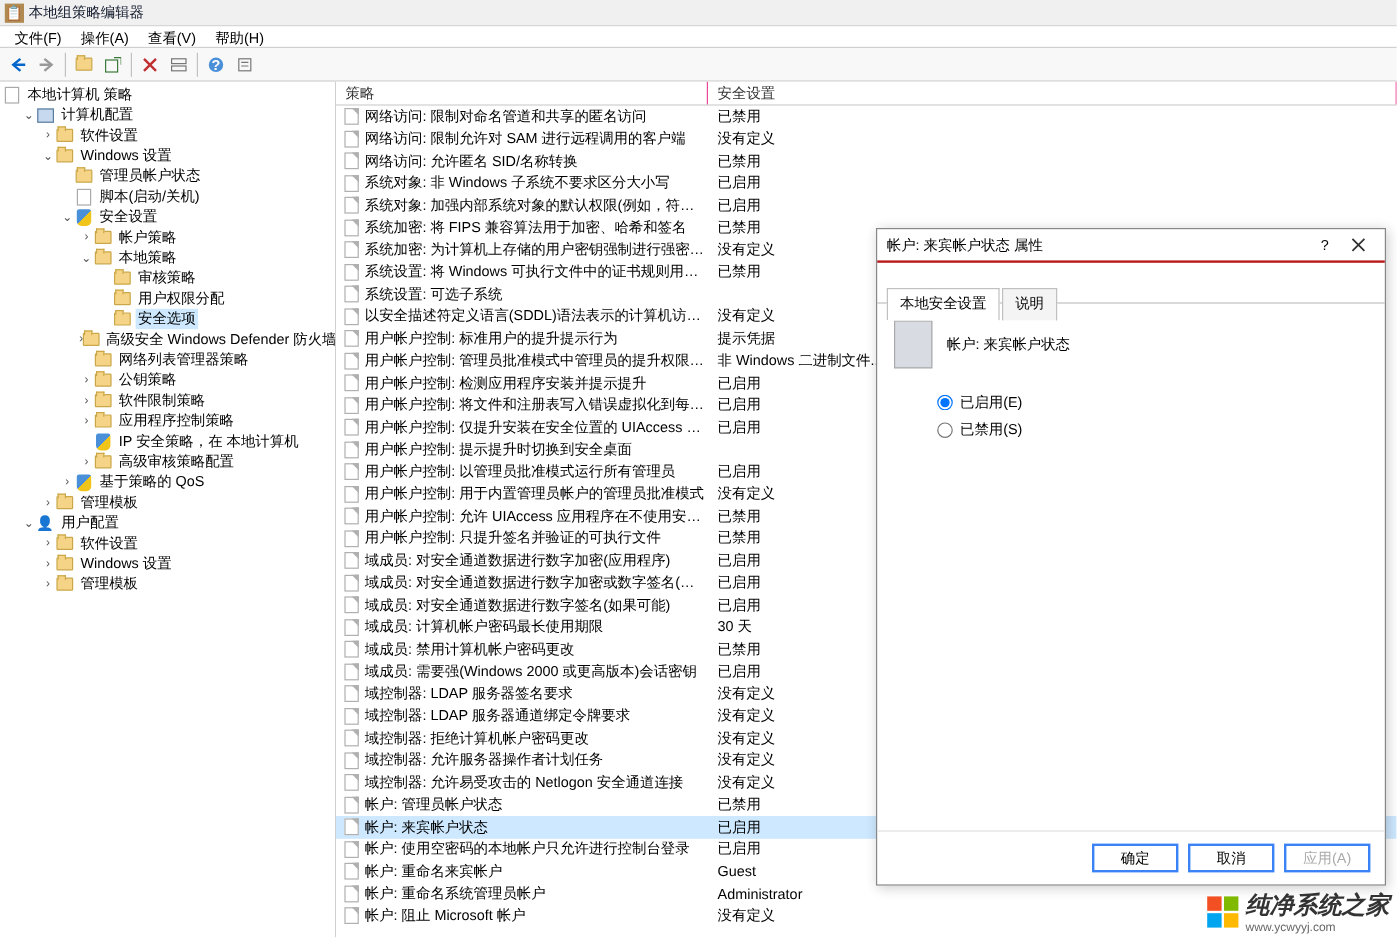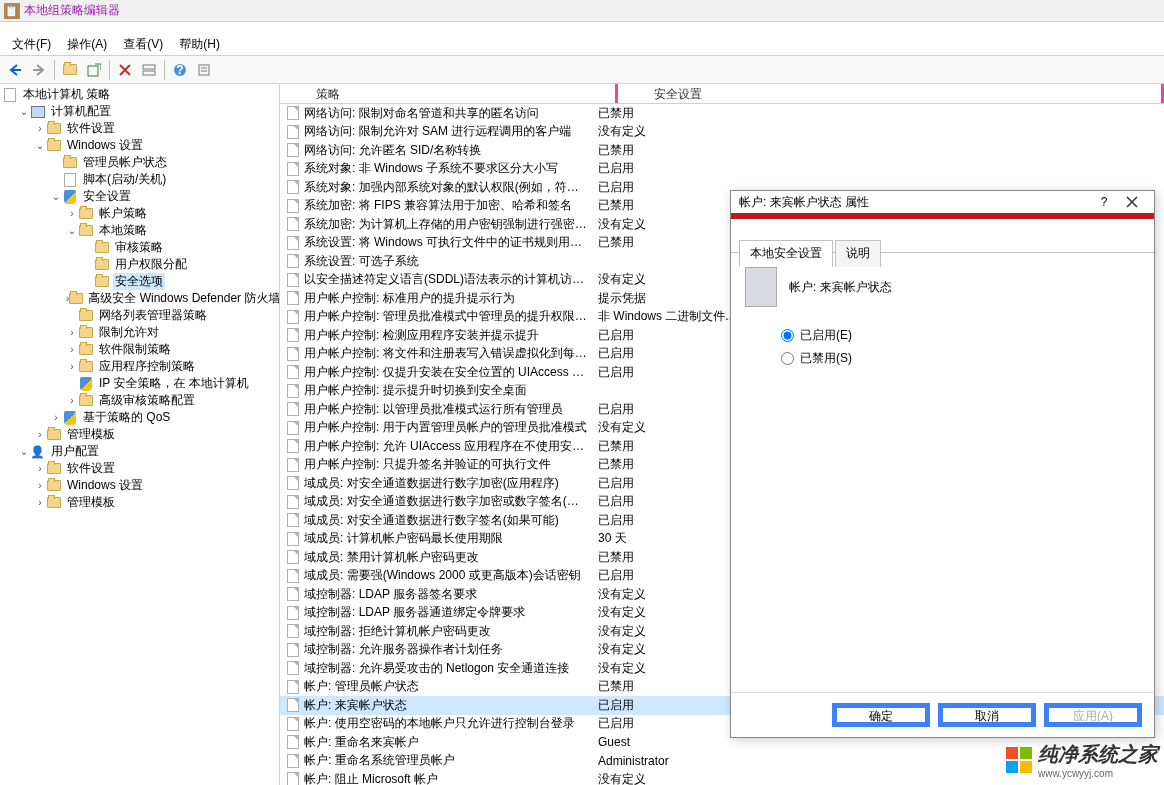--- a/index.html
+++ b/index.html
@@ -1,64 +1,64 @@
 <!DOCTYPE html>
 <html><head>
 <meta charset="utf-8">
 <style>
 * { box-sizing: border-box; margin: 0; padding: 0; font-family: "Microsoft YaHei", "Segoe UI", sans-serif; font-size: 12px; }
 body { background: #fff; width: 1164px; height: 785px; overflow: hidden; position: relative; }
 .titlebar { height: 22px; background: #f0f0f0; display: flex; align-items: center; padding: 0 4px; border-bottom: 1px solid #d0d0d0; }
 .titlebar .icon { width: 16px; height: 16px; background: #b08a50; margin-right: 4px; display: inline-flex; align-items: center; justify-content: center; }
-.titlebar .title { color: #a21caf; }
-.menubar { height: 34px; background: #fff; display: flex; align-items: flex-end; padding: 0 4px; border-bottom: 1px solid #d0d0d0; }
+.titlebar .title { color: #0f172a; }
+.menubar { height: 18px; background: #fff; display: flex; align-items: flex-start; padding: 0 4px; border-bottom: 1px solid #d0d0d0; }
 .menubar .menu { padding: 2px 8px; cursor: pointer; }
 .toolbar { height: 28px; background: #f8f8f8; display: flex; align-items: center; padding: 0 4px; border-bottom: 1px solid #d0d0d0; gap: 2px; }
 .toolbar .sep { width: 1px; height: 20px; background: #c0c0c0; margin: 0 2px; }
 .toolbar .tbtn { width: 22px; height: 22px; display: flex; align-items: center; justify-content: center; border: 1px solid transparent; }
 .main { display: flex; height: calc(785px - 22px - 22px - 28px); }
 .tree { width: 280px; border-right: 1px solid #d0d0d0; overflow: auto; background: #fff; padding: 2px; }
 .tree-node { display: flex; align-items: center; height: 17px; white-space: nowrap; }
 .tree-node .expander { width: 12px; text-align: center; color: #555; cursor: pointer; font-size: 10px; }
 .tree-node .nicon { width: 16px; height: 16px; margin-right: 3px; display: inline-flex; align-items: center; justify-content: center; }
 .tree-node .label { cursor: default; padding: 0 2px; }
 .tree-node.selected .label { background: #cde8ff; padding: 0 2px; }
 .tree-children { margin-left: 16px; }
 .folder-icon { width: 14px; height: 11px; background: #f6d487; border: 1px solid #caa84a; border-radius: 1px; position: relative; }
 .folder-icon::before { content: ""; position: absolute; top: -3px; left: 0; width: 5px; height: 3px; background: #f6d487; border: 1px solid #caa84a; border-bottom: none; }
 .comp-icon { width: 14px; height: 12px; background: #c7d9ee; border: 1px solid #5a7ca0; }
 .scroll-icon { width: 12px; height: 14px; background: #fff; border: 1px solid #aaa; }
 .shield-icon { width: 12px; height: 14px; background: linear-gradient(135deg,#4a90d9 50%,#f0c419 50%); border-radius: 2px 2px 4px 4px; }
 .listpanel { flex: 1; display: flex; flex-direction: column; overflow: hidden; }
 .listhead { display: flex; height: 20px; border-bottom: 1px solid #d0d0d0; background: #fff; }
-.listhead .col { padding: 2px 8px; border-right: 3px solid #ec4899; color: #333; margin-left: 28px; }
+.listhead .col { padding: 2px 8px; border-right: 1px solid #ec4899; color: #333; }
 .col-policy { width: 310px; }
 .col-setting { flex: 1; }
 .listbody { flex: 1; overflow: auto; }
 .row { display: flex; height: 18.5px; align-items: center; }
 .row.sel { background: #cde8ff; }
 .row .ricon { width: 18px; display: flex; align-items: center; justify-content: center; margin-left: 4px; }
 .row .rpol { width: 288px; padding-left: 2px; white-space: nowrap; overflow: hidden; text-overflow: ellipsis; }
 .row .rset { flex: 1; padding-left: 8px; white-space: nowrap; overflow: hidden; text-overflow: ellipsis; }
 .doc-icon { width: 12px; height: 14px; background: #fff; border: 1px solid #b0b0b0; position: relative; }
 .doc-icon::after { content: ""; position: absolute; right: -1px; top: -1px; border: 3px solid transparent; border-top-color: #b0b0b0; border-right-color: #b0b0b0; width: 0; height: 0; }
 .dialog { position: absolute; left: 730px; top: 190px; width: 425px; height: 548px; background: #fff; border: 1px solid #888; box-shadow: 2px 2px 10px rgba(0,0,0,0.2); display: flex; flex-direction: column; }
-.dlg-title { height: 28px; display: flex; align-items: center; padding: 0 8px; border-bottom: 6px solid #b91c1c; }
+.dlg-title { height: 28px; display: flex; align-items: center; padding: 0 8px; border-bottom: 2px solid #b91c1c; }
 .dlg-title .t { flex: 1; }
 .dlg-title .wbtn { width: 28px; height: 22px; display: flex; align-items: center; justify-content: center; }
 .dlg-tabs { display: flex; padding: 6px 8px 0; border-bottom: 1px solid #c0c0c0; }
 .dlg-tab { padding: 4px 10px; border: 1px solid #c0c0c0; border-bottom: none; background: #f4f4f4; margin-right: 2px; position: relative; top: 15px; }
 .dlg-tab.active { background: #fff; border-bottom: 1px solid #fff; }
 .dlg-body { flex: 1; padding: 14px; }
 .dlg-hdr { display: flex; align-items: center; gap: 12px; margin-bottom: 20px; }
 .dlg-hdr .hicon { width: 32px; height: 40px; background: #d8dce2; border: 1px solid #aaa; }
 .dlg-radio { margin-left: 36px; margin-top: 6px; display: flex; align-items: center; gap: 6px; }
 .dlg-radio input { width: 13px; height: 13px; }
 .dlg-btns { display: flex; justify-content: flex-end; gap: 8px; padding: 10px 12px; border-top: 1px solid #e0e0e0; }
-.dlg-btns button { width: 98px; height: 24px; background: #fff; border: 5px solid #3b82f6; }
+.dlg-btns button { width: 72px; height: 24px; background: #fff; border: 2px solid #3b82f6; }
 .dlg-btns button:disabled { color: #aaa; }
 .watermark { position: absolute; right: 6px; bottom: 6px; display: flex; align-items: center; gap: 6px; font-weight: bold; color: #333; font-style: italic; }
 .watermark .wlogo { display: flex; gap: 2px; }
 .watermark .sq { width: 12px; height: 12px; }
 .watermark .url { font-size: 10px; color: #666; font-weight: normal; font-style: normal; display: block; }
 </style>
 </head>
 <body>
 
 <div class="titlebar">
@@ -227,21 +227,21 @@
                 <span class="nicon">
                   <span class="folder-icon"></span>
                 </span>
                 <span class="label">网络列表管理器策略</span>
               </div>
             <div class="tree-node">
                 <span class="expander">›</span>
                 <span class="nicon">
                   <span class="folder-icon"></span>
                 </span>
-                <span class="label">限制允许对</span>
+                <span class="label">公钥策略</span>
               </div>
             <div class="tree-node">
                 <span class="expander">›</span>
                 <span class="nicon">
                   <span class="folder-icon"></span>
                 </span>
                 <span class="label">软件限制策略</span>
               </div>
             <div class="tree-node">
                 <span class="expander">›</span>

